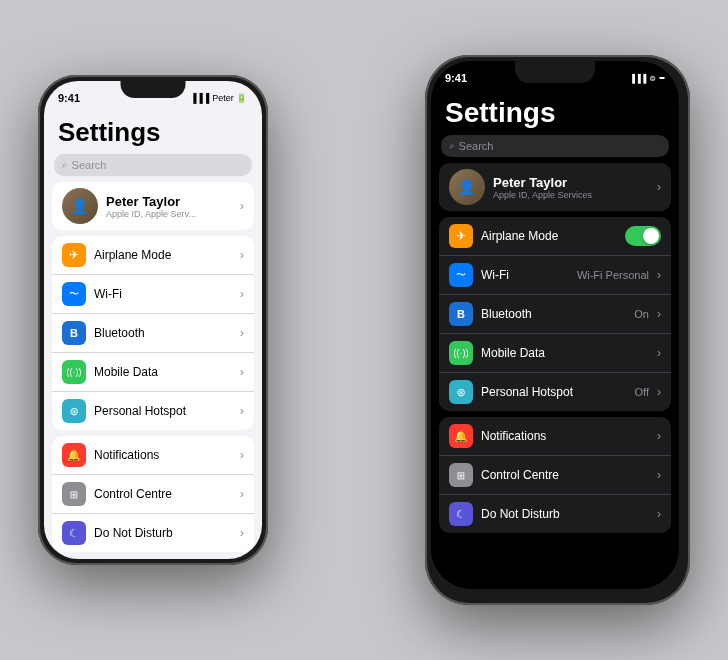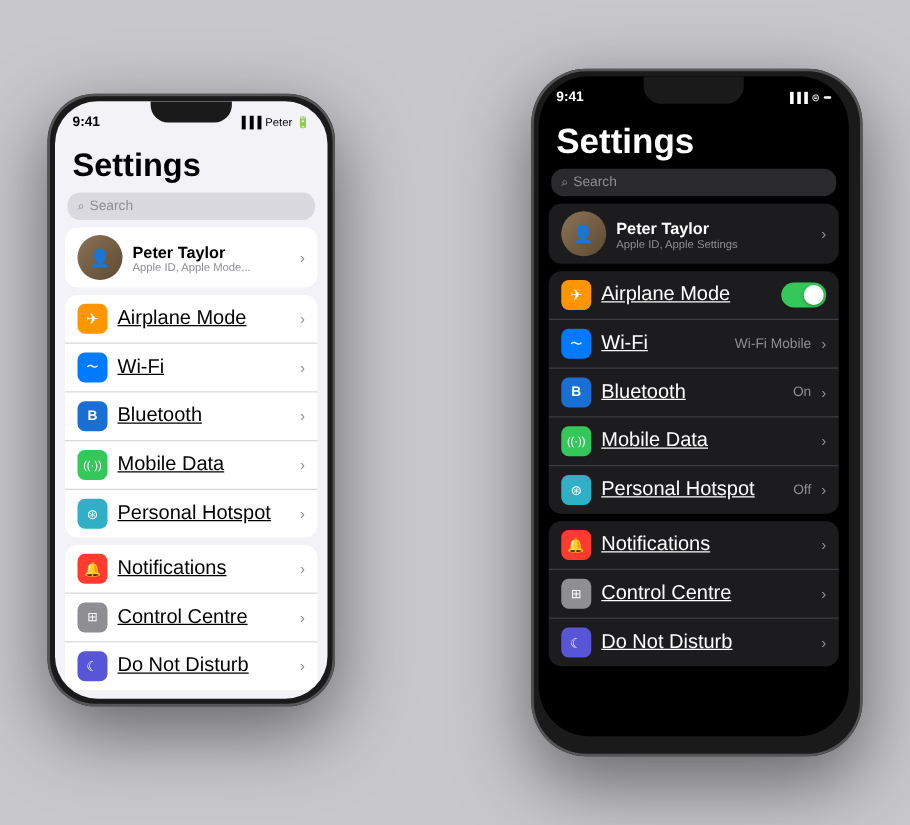--- a/index.html
+++ b/index.html
@@ -258,23 +258,22 @@
     .icon-blue { background: #007aff; }
     .icon-blue-dark { background: #1a6fd4; }
     .icon-green { background: #34c759; }
     .icon-teal { background: #30b0c7; }
     .icon-red { background: #ff3b30; }
     .icon-gray { background: #8e8e93; }
     .icon-indigo { background: #5856d6; }
 
     .row-label {
       flex: 1;
-      font-size: 16px;
+      font-size: 12px;
       color: #000;
-      text-decoration: underline;
     }
 
     .phone-dark .row-label { color: #fff; }
 
     .row-value {
       font-size: 11px;
       color: #8e8e93;
     }
 
     
@@ -321,21 +320,21 @@
 
         <div class="search-bar">
           <span class="search-icon-char">⌕</span>
           <span class="search-placeholder">Search</span>
         </div>
 
         <div class="apple-id-row">
           <div class="avatar">👤</div>
           <div class="apple-id-text">
             <div class="apple-id-name">Peter Taylor</div>
-            <div class="apple-id-sub">Apple ID, Apple Mode...</div>
+            <div class="apple-id-sub">Apple ID, Apple Serv...</div>
           </div>
           <span class="chevron">›</span>
         </div>
 
         <div class="settings-section">
           <div class="settings-row">
             <div class="row-icon icon-orange">✈</div>
             <span class="row-label">Airplane Mode</span>
             <span class="chevron">›</span>
           </div>
@@ -400,35 +399,35 @@
 
         <div class="search-bar" style="background:rgba(120,120,128,0.35);">
           <span class="search-icon-char" style="color:#8e8e93;">⌕</span>
           <span class="search-placeholder" style="color:#8e8e93;">Search</span>
         </div>
 
         <div class="apple-id-row" style="background:#1c1c1e; margin: 0 8px 6px;">
           <div class="avatar">👤</div>
           <div class="apple-id-text">
             <div class="apple-id-name" style="color:#fff;">Peter Taylor</div>
-            <div class="apple-id-sub">Apple ID, Apple Settings</div>
+            <div class="apple-id-sub">Apple ID, Apple Services</div>
           </div>
           <span class="chevron">›</span>
         </div>
 
         <div class="settings-section" style="background:#1c1c1e;">
           <div class="settings-row">
             <div class="row-icon icon-orange">✈</div>
             <span class="row-label" style="color:#fff;">Airplane Mode</span>
             <div class="toggle"></div>
           </div>
           <div class="settings-row">
             <div class="row-icon icon-blue" style="font-size:10px;">〜</div>
             <span class="row-label" style="color:#fff;">Wi-Fi</span>
-            <span class="row-value">Wi-Fi Mobile</span>
+            <span class="row-value">Wi-Fi Personal</span>
             <span class="chevron">›</span>
           </div>
           <div class="settings-row">
             <div class="row-icon icon-blue-dark" style="font-size:11px; font-weight:bold;">B</div>
             <span class="row-label" style="color:#fff;">Bluetooth</span>
             <span class="row-value">On</span>
             <span class="chevron">›</span>
           </div>
           <div class="settings-row">
             <div class="row-icon icon-green" style="font-size:9px;">((·))</div>

